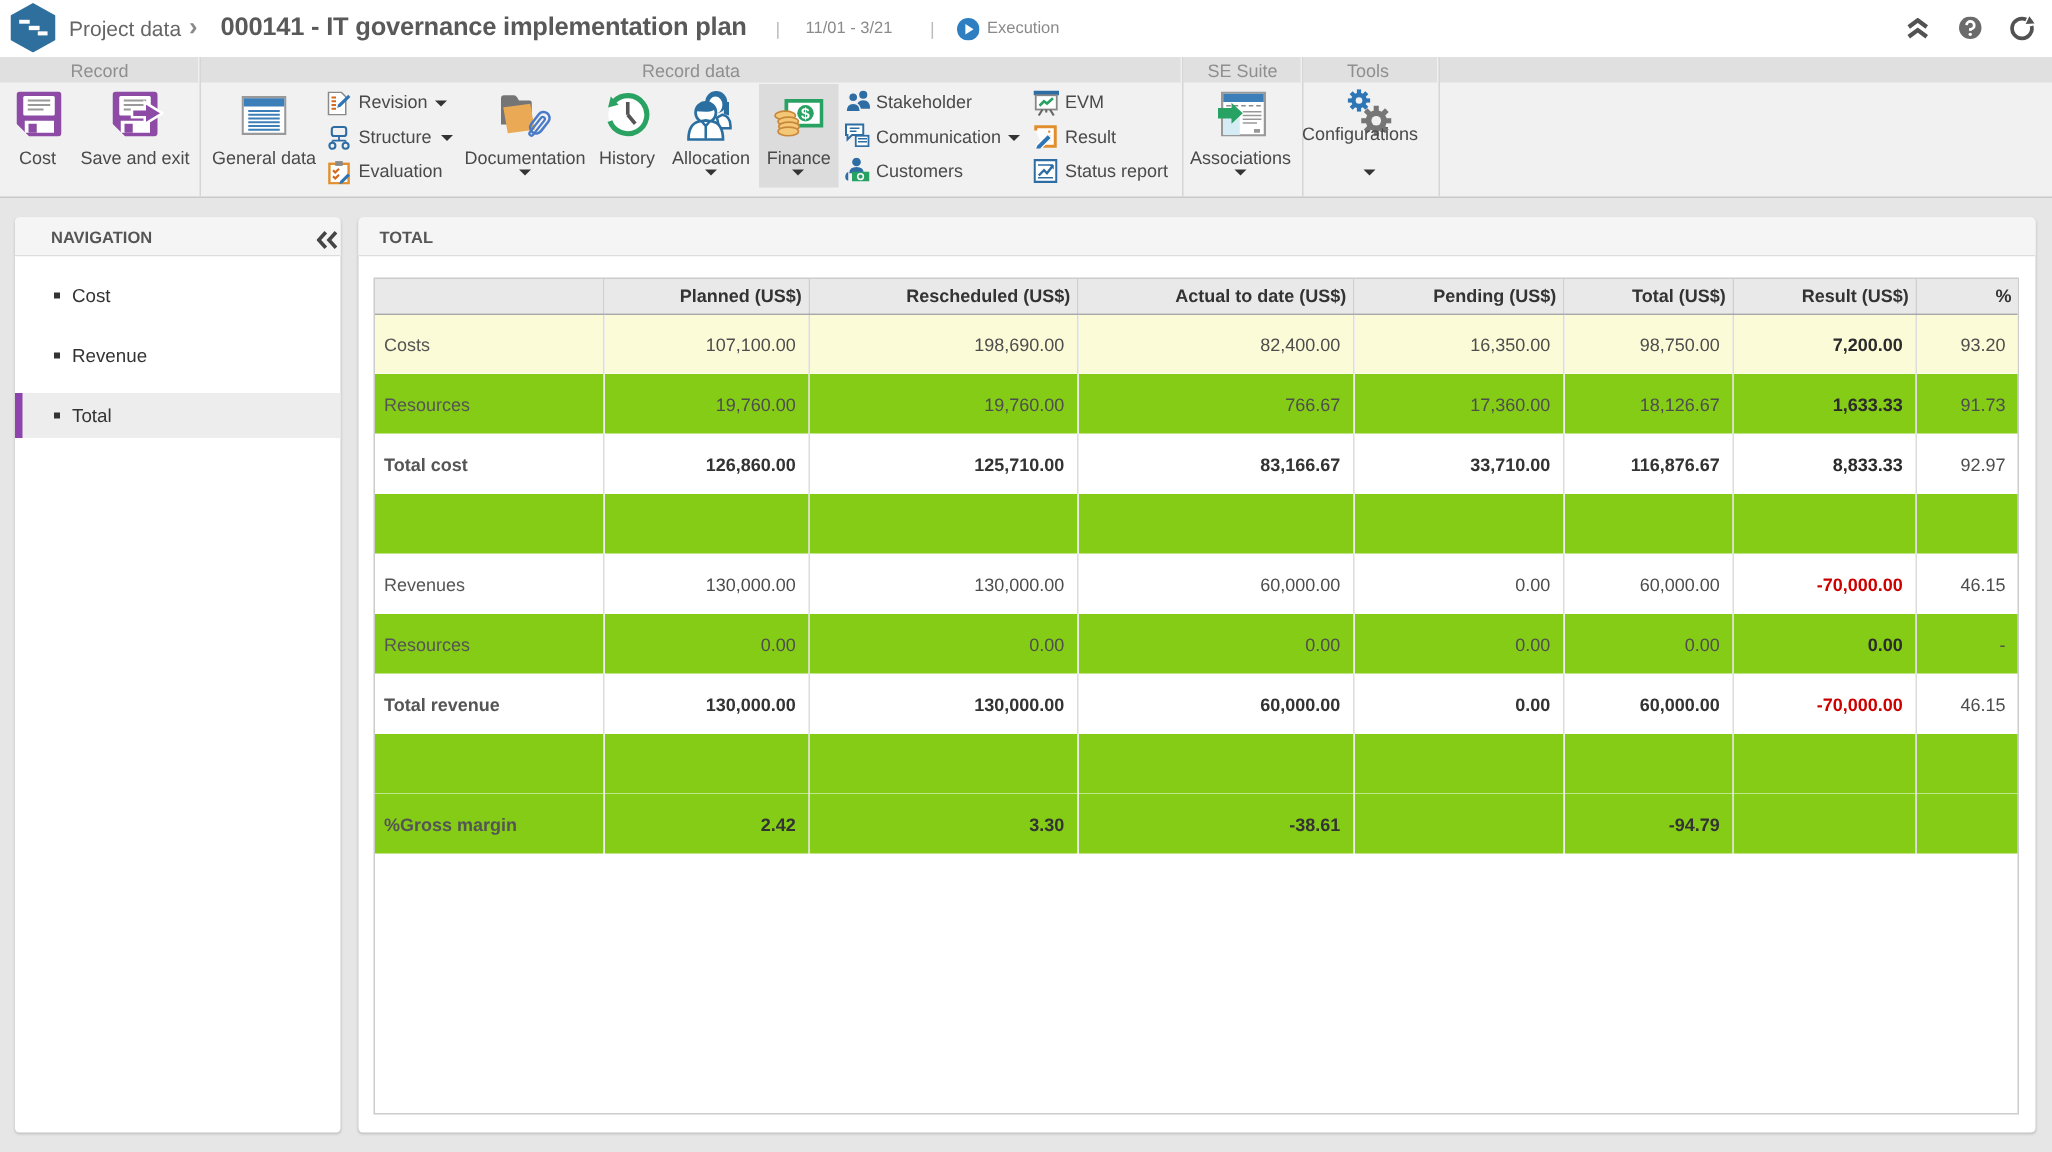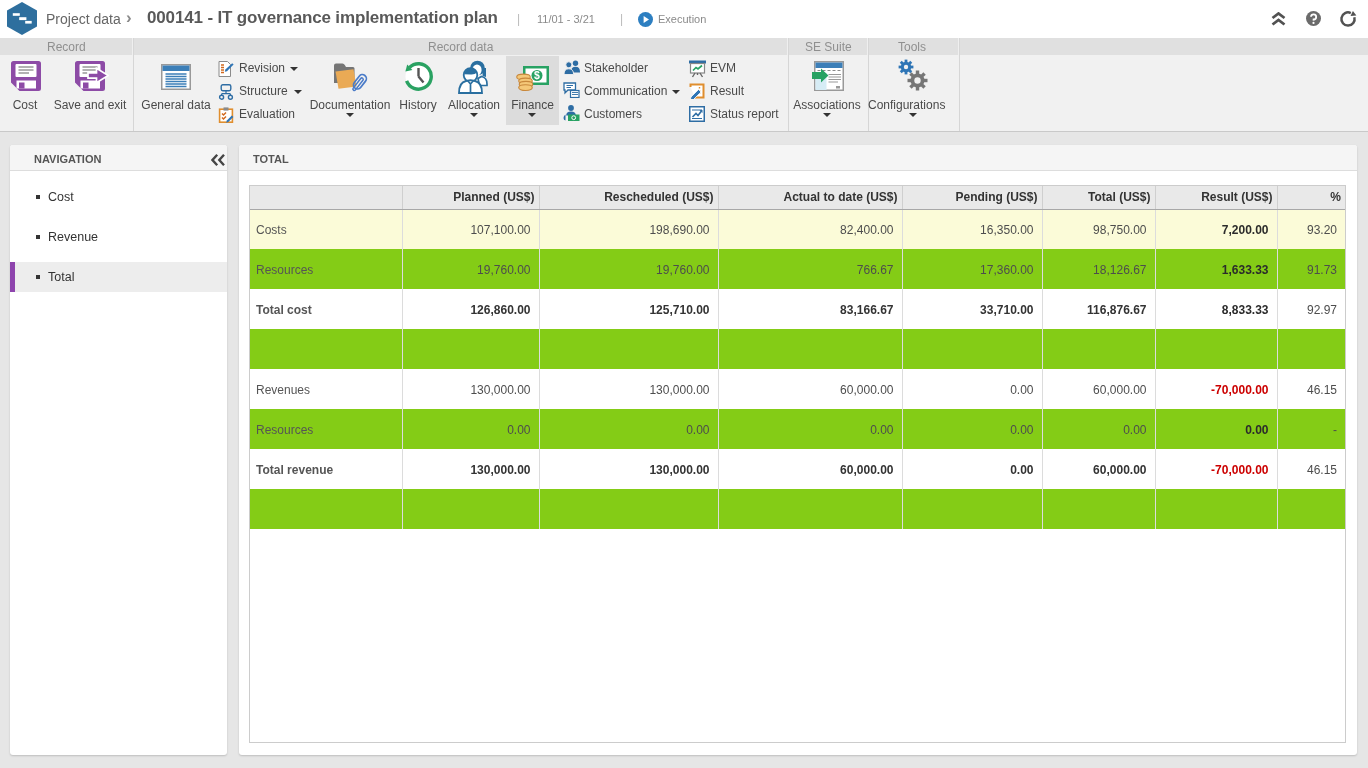--- a/index.html
+++ b/index.html
@@ -299,21 +299,21 @@
   <div class="caret" style="left:528px;top:75px"></div>
   <span class="srow" style="left:584px;top:23px">Stakeholder</span>
   <span class="srow" style="left:584px;top:46px">Communication</span>
   <span class="srow" style="left:584px;top:69px">Customers</span>
   <div class="caret" style="left:672px;top:52px"></div>
   <span class="srow" style="left:710px;top:23px">EVM</span>
   <span class="srow" style="left:710px;top:46px">Result</span>
   <span class="srow" style="left:710px;top:69px">Status report</span>
   <span class="btnlabel" style="left:787px;top:60px;width:80px">Associations</span>
   <div class="caret" style="left:823px;top:75px"></div>
-  <span class="btnlabel" style="left:868px;top:60px;width:70px">Configurations</span>
+  <span class="btnlabel" style="left:868px;top:44px;width:70px">Configurations</span>
   <div class="caret" style="left:909px;top:75px"></div>
 </div>
 
 <div id="navcard" class="card">
   <div class="phead">
       <span style="left:24px">NAVIGATION</span>
       <svg style="left:201px;top:9px;position:absolute" width="14" height="12" viewBox="0 0 14 12">
         <path d="M6.2 0.8 L1.5 6 L6.2 11.2 M13 0.8 L8.3 6 L13 11.2" fill="none" stroke="#464646" stroke-width="2.4"></path>
       </svg>
     </div>
@@ -431,16 +431,26 @@
       <tr class="dt grayrow">
             <td class="lbl"></td>
             <td></td>
             <td></td>
             <td></td>
             <td></td>
             <td></td>
             <td></td>
             <td></td>
           </tr>
+      <tr class="dt bold grayrow">
+            <td class="lbl">%Gross margin</td>
+            <td>2.42</td>
+            <td>3.30</td>
+            <td>-38.61</td>
+            <td></td>
+            <td>-94.79</td>
+            <td></td>
+            <td></td>
+          </tr>
     </tbody>
       </table>
   </div>
 </div>
 
 </body></html>

